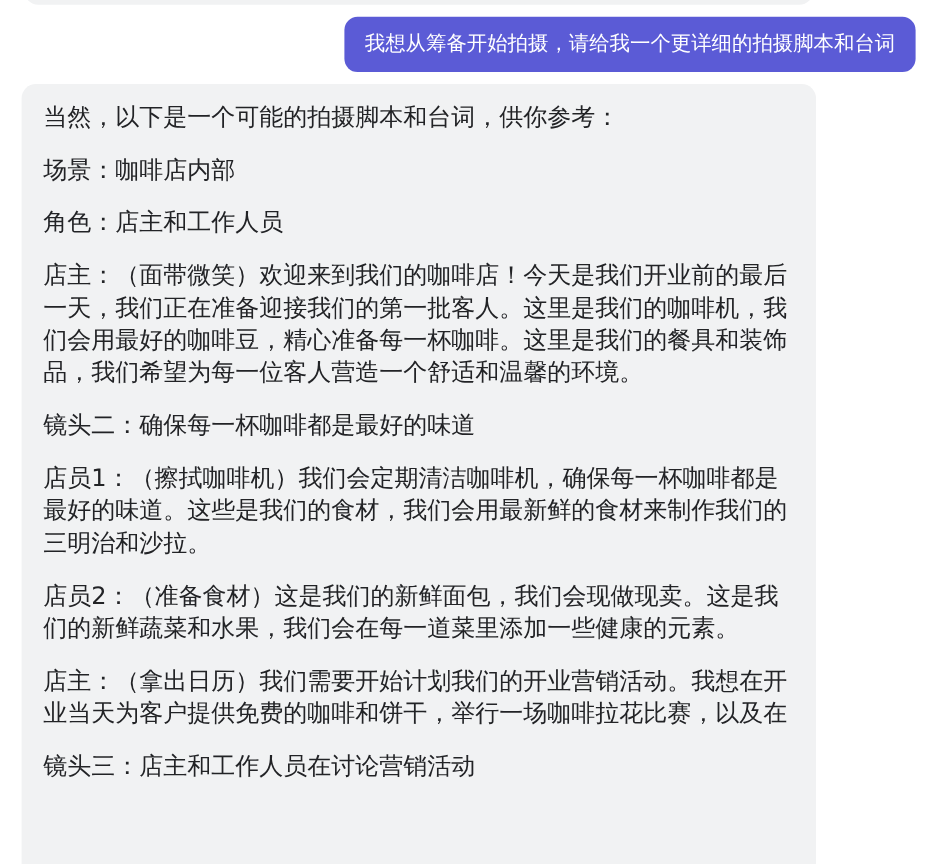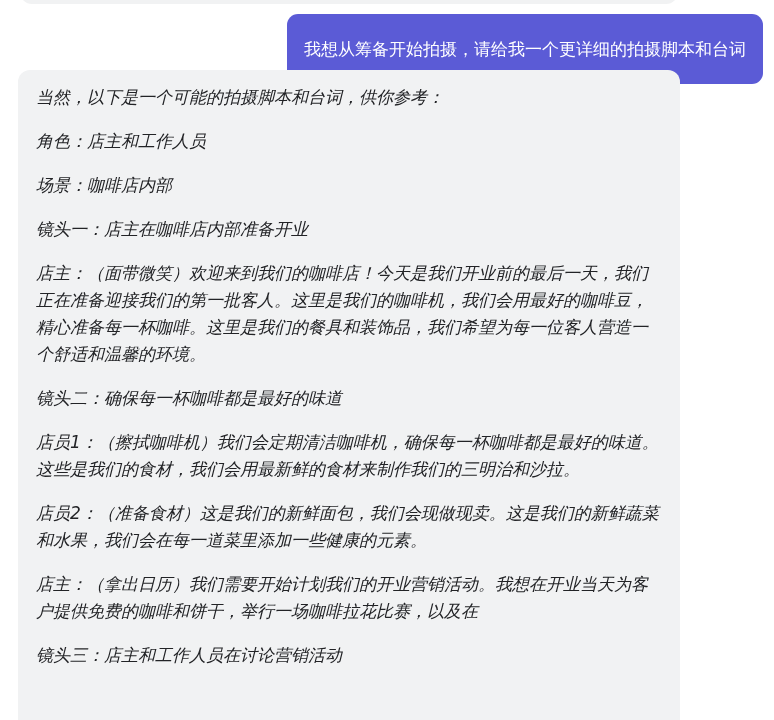--- a/index.html
+++ b/index.html
@@ -29,60 +29,58 @@
     position: absolute;
     right: 11px;
     top: 14px;
   }
   .user-bubble {
     background: #5b5bd6;
     color: #ffffff;
     font-size: 17px;
     line-height: 46px;
     height: 46px;
-    padding: 12px 17px;
+    padding: 0 17px;
     border-radius: 11px;
     white-space: nowrap;
   }
   .assistant-bubble {
     position: absolute;
     left: 18px;
     top: 70px;
     width: 662px;
     height: 700px;
     background: #f1f2f3;
     border-radius: 12px;
     box-sizing: border-box;
     padding: 14px 20px 0 18px;
     color: #222326;
   }
   .assistant-bubble p {
     margin: 0 0 17px 0;
-    font-size: 17px;
+    font-size: 20px;
     line-height: 27px;
     word-break: break-all;
-    font-style: italic;
   }
 </style>
 </head>
 <body>
 
 <div class="chat">
 
   <div class="prev-bubble"></div>
 
   <div class="user-row">
     <div class="user-bubble">我想从筹备开始拍摄，请给我一个更详细的拍摄脚本和台词</div>
   </div>
 
   <div class="assistant-bubble">
     <p>当然，以下是一个可能的拍摄脚本和台词，供你参考：</p>
+    <p>场景：咖啡店内部</p>
     <p>角色：店主和工作人员</p>
-    <p>场景：咖啡店内部</p>
-    <p>镜头一：店主在咖啡店内部准备开业</p>
     <p>店主：（面带微笑）欢迎来到我们的咖啡店！今天是我们开业前的最后一天，我们正在准备迎接我们的第一批客人。这里是我们的咖啡机，我们会用最好的咖啡豆，精心准备每一杯咖啡。这里是我们的餐具和装饰品，我们希望为每一位客人营造一个舒适和温馨的环境。</p>
     <p>镜头二：确保每一杯咖啡都是最好的味道</p>
     <p>店员1：（擦拭咖啡机）我们会定期清洁咖啡机，确保每一杯咖啡都是最好的味道。这些是我们的食材，我们会用最新鲜的食材来制作我们的三明治和沙拉。</p>
     <p>店员2：（准备食材）这是我们的新鲜面包，我们会现做现卖。这是我们的新鲜蔬菜和水果，我们会在每一道菜里添加一些健康的元素。</p>
     <p>店主：（拿出日历）我们需要开始计划我们的开业营销活动。我想在开业当天为客户提供免费的咖啡和饼干，举行一场咖啡拉花比赛，以及在</p>
     <p>镜头三：店主和工作人员在讨论营销活动</p>
   </div>
 
 </div>
 

